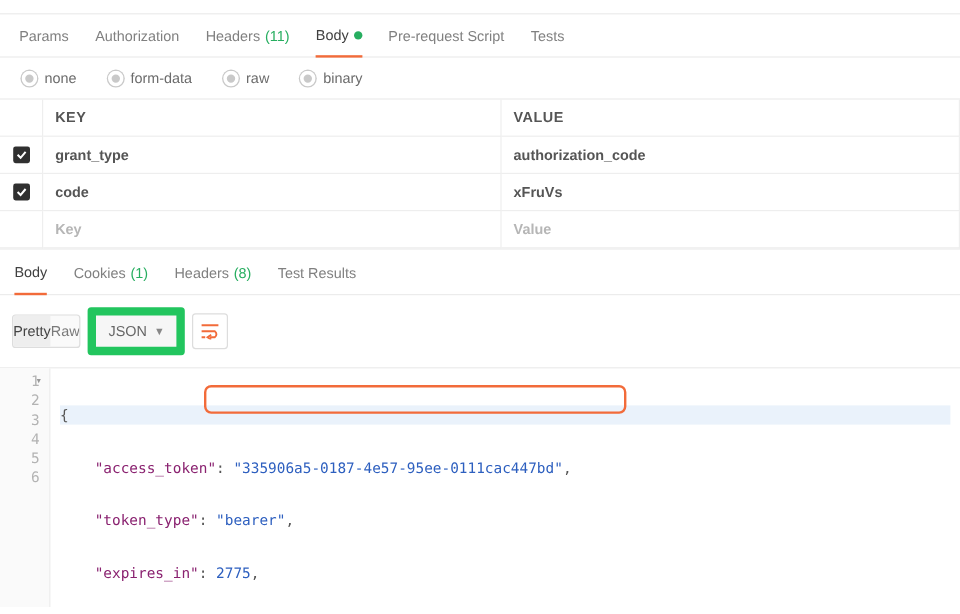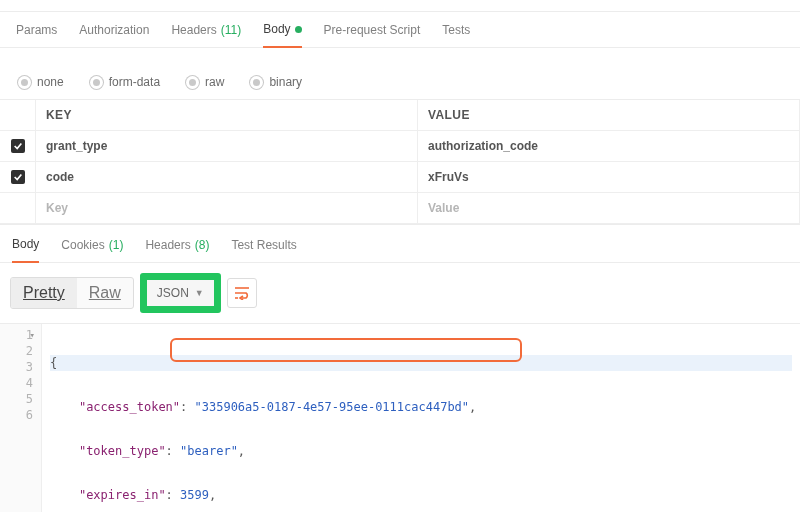--- a/index.html
+++ b/index.html
@@ -51,21 +51,20 @@
     display: flex;
     align-items: center;
     gap: 26px;
     padding: 10px 18px;
     border-bottom: 1px solid #ececec;
     color: #6b6b6b;
   }
   .radio {
     display: flex; align-items: center; gap: 6px;
     cursor: pointer;
-    margin-top: 17px;
   }
   .radio .r {
     width: 13px; height: 13px; border-radius: 50%;
     background: #c9c9c9;
     box-shadow: inset 0 0 0 3px #fff, 0 0 0 1px #c9c9c9;
   }
   .radio.selected .r {
     background: #f26b3a;
     box-shadow: inset 0 0 0 3px #fff, 0 0 0 1px #f26b3a;
   }
@@ -129,22 +128,22 @@
   
   .resp-toolbar {
     display:flex; align-items:center; gap: 6px;
     padding: 10px 10px;
   }
   .seg {
     display:flex; border:1px solid #ddd; border-radius:3px; overflow:hidden;
     background:#fafafa;
   }
   .seg button {
-    border:none; background:transparent; padding:6px 12px; font-size:16px;
-    color:#7a7a7a; cursor:pointer;text-decoration:underline;
+    border:none; background:transparent; padding:6px 0; font-size:12px;
+    color:#7a7a7a; cursor:pointer;
   }
   .seg button.sel { background:#eee; color:#444; }
   .dropdown {
     border:7px solid #22c55e; border-radius:3px; background:#f6f6f6;
     padding:6px 10px; color:#666; display:flex; align-items:center; gap:6px;
     cursor:pointer; font-size:12px;
   }
   .wrap-btn {
     width:30px; height:30px; border:1px solid #ddd; border-radius:3px;
     display:flex; align-items:center; justify-content:center; background:#fff;
@@ -308,19 +307,19 @@
     <div>2</div>
     <div>3</div>
     <div>4</div>
     <div>5</div>
     <div>6</div>
   </div>
   <div class="code">
     <div class="ln hl"><span class="pun">{</span></div>
     <div class="ln">    <span class="kprop">"access_token"</span><span class="pun">: </span><span class="str">"335906a5-0187-4e57-95ee-0111cac447bd"</span><span class="pun">,</span></div>
     <div class="ln">    <span class="kprop">"token_type"</span><span class="pun">: </span><span class="str">"bearer"</span><span class="pun">,</span></div>
-    <div class="ln">    <span class="kprop">"expires_in"</span><span class="pun">: </span><span class="num">3599</span><span class="pun">,</span></div>
+    <div class="ln">    <span class="kprop">"expires_in"</span><span class="pun">: </span><span class="num">2775</span><span class="pun">,</span></div>
     
     
 
     <div class="annot" style="top:14px; left:128px; width:352px; height:24px;"></div>
   </div>
 </div>
 
 </body></html>

